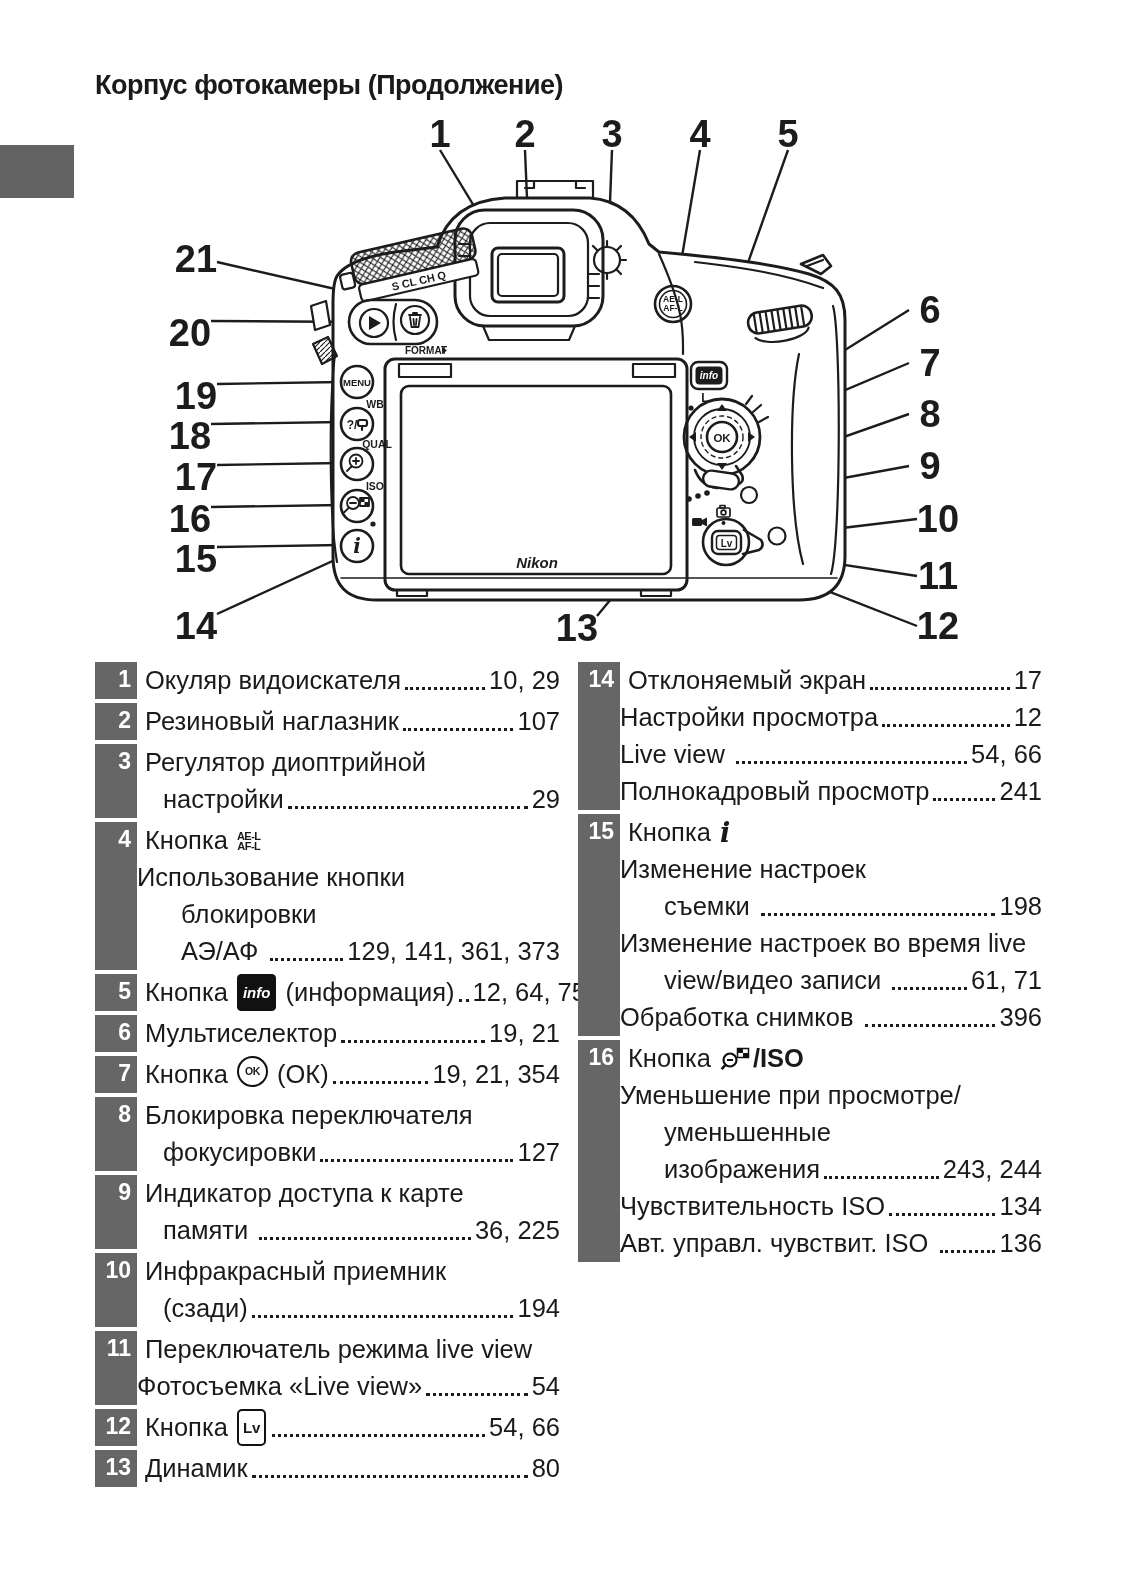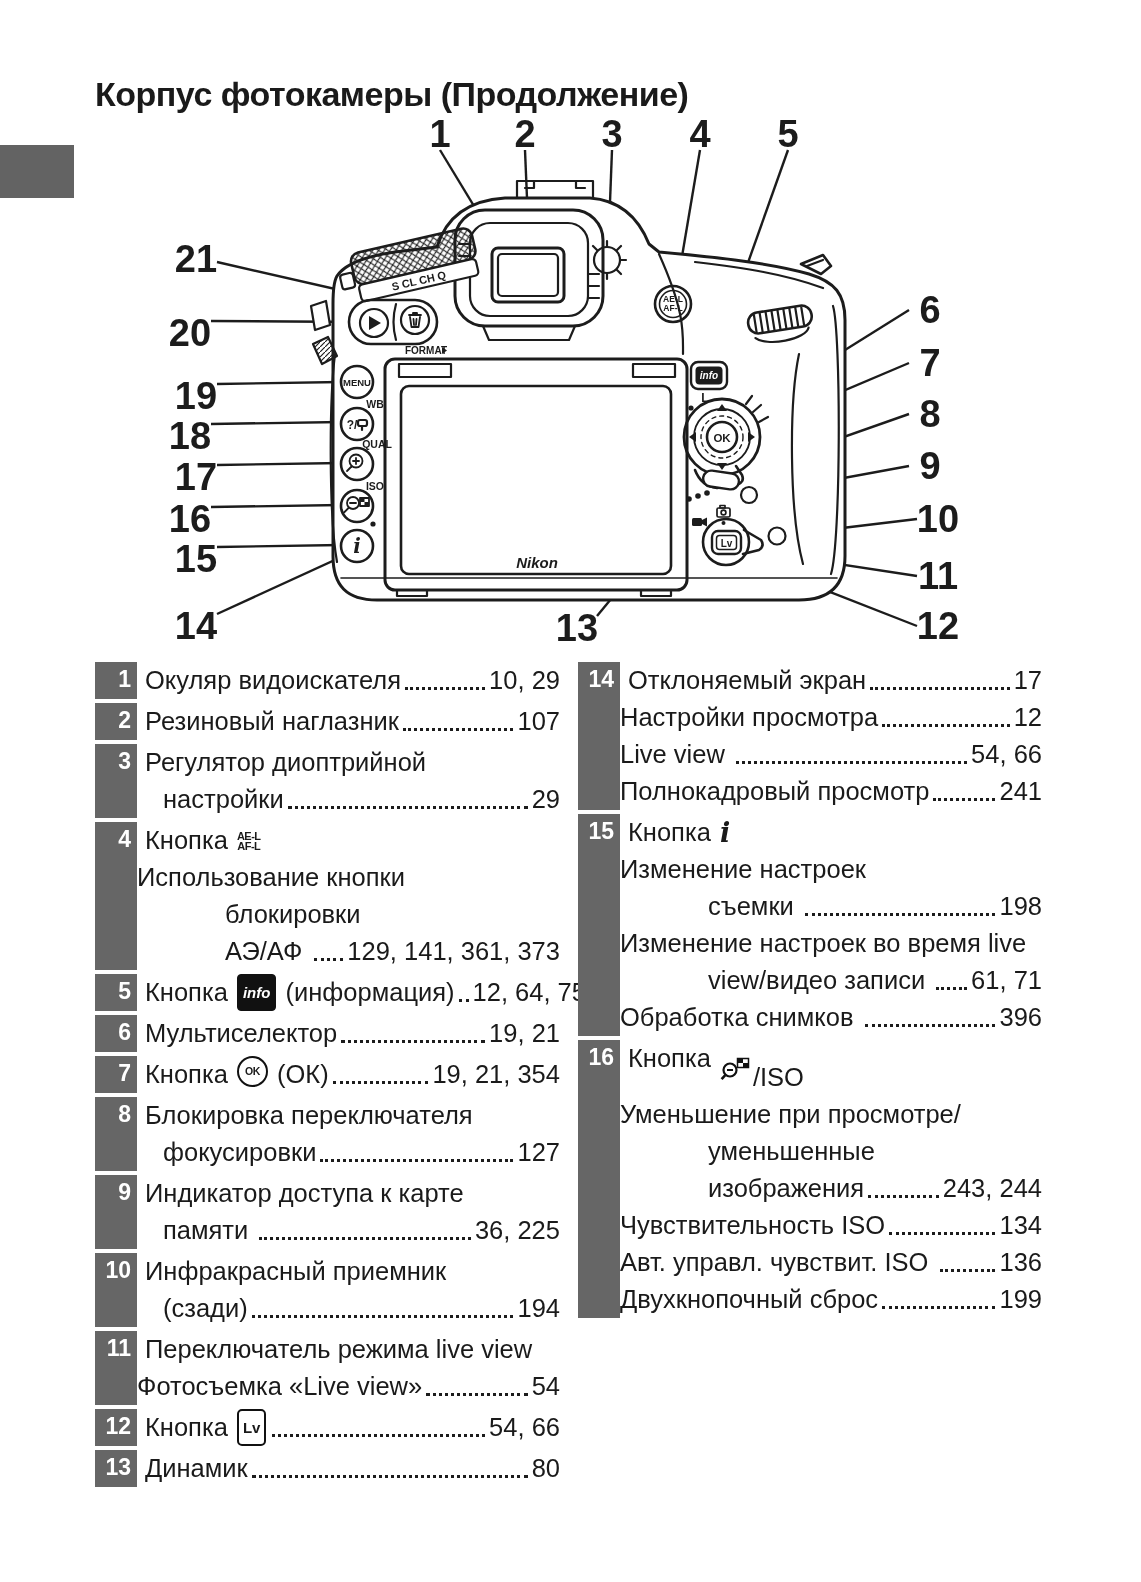--- a/index.html
+++ b/index.html
@@ -1,40 +1,40 @@
 <!DOCTYPE html>
 <html><head>
 <meta charset="utf-8">
 <style>
   html,body{margin:0;padding:0;}
   body{
     width:1141px;height:1582px;position:relative;background:#ffffff;
     font-family:"Liberation Sans",sans-serif;color:#1a1a1a;overflow:hidden;
   }
   .gray-tab{position:absolute;left:0;top:145px;width:74px;height:53px;background:#636363;}
-  .page-title{position:absolute;left:95px;top:52px;font-size:34px;font-weight:700;letter-spacing:-0.5px;}
+  .page-title{position:absolute;left:95px;top:52px;font-size:27px;font-weight:700;letter-spacing:-0.5px;}
   .diagram-wrap{position:absolute;left:85px;top:92px;width:980px;height:572px;}
   .callout-num{font-family:"Liberation Sans",sans-serif;font-size:38px;font-weight:700;fill:#1c1c1c;text-anchor:middle;}
   .svg-label{font-family:"Liberation Sans",sans-serif;fill:#1c1c1c;text-anchor:middle;}
 
   
   .index-col{position:absolute;width:465px;}
   #col-left{left:95px;top:662px;}
   #col-right{left:578px;top:662px;width:464px;}
   .entry{display:flex;margin-bottom:4px;}
   .badge{flex:0 0 42px;background:#666666;color:#ffffff;font-weight:700;font-size:23px;
          text-align:right;padding:4px 6px 0 0;box-sizing:border-box;}
   .lines{flex:1 1 auto;min-width:0;}
   .line{display:flex;line-height:37px;font-size:25.5px;}
   .ind0{padding-left:8px;}
   .ind1{padding-left:26px;}
   .ind2{}
-  .ind3{padding-left:88px;}
+  .ind3{padding-left:44px;}
   .seg-text{white-space:pre;}
-  .seg-bold{font-weight:400;margin-top:19px;}
+  .seg-bold{font-weight:700;}
   .leader{flex:1 1 auto;min-width:10px;border-bottom:3.4px dotted #1c1c1c;
           align-self:flex-end;margin:0 4px 9px 4px;}
   .page{white-space:pre;text-align:center;}
   
   .ic{display:inline-flex;align-items:center;justify-content:center;vertical-align:-4px;margin:0 2px;}
   .ic-ael-afl{flex-direction:column;font-size:11px;line-height:10px;font-weight:700;vertical-align:3px;letter-spacing:-0.5px;}
   .ic-info-badge{background:#111;color:#fff;border-radius:4px;border:1.5px solid #111;
                  font-style:italic;font-weight:700;font-size:15px;line-height:17px;padding:1px 5px;vertical-align:1px;}
   .ic-ok-circle{width:27px;height:27px;border:2.2px solid #111;border-radius:50%;
                 font-size:10.5px;font-weight:700;letter-spacing:-0.5px;}
@@ -566,20 +566,15 @@
         <div class="line ind2">
           <span class="seg-text">Чувствительность ISO</span>
           <span class="leader"></span>
           <span class="page">134</span>
         </div>
         <div class="line ind2">
           <span class="seg-text">Авт. управл. чувствит. ISO </span>
           <span class="leader"></span>
           <span class="page">136</span>
         </div>
-        <div class="line ind2">
-          <span class="seg-text">Двухкнопочный сброс</span>
-          <span class="leader"></span>
-          <span class="page">199</span>
-        </div>
       </div>
     </div>
   </div>
 
 </body></html>

